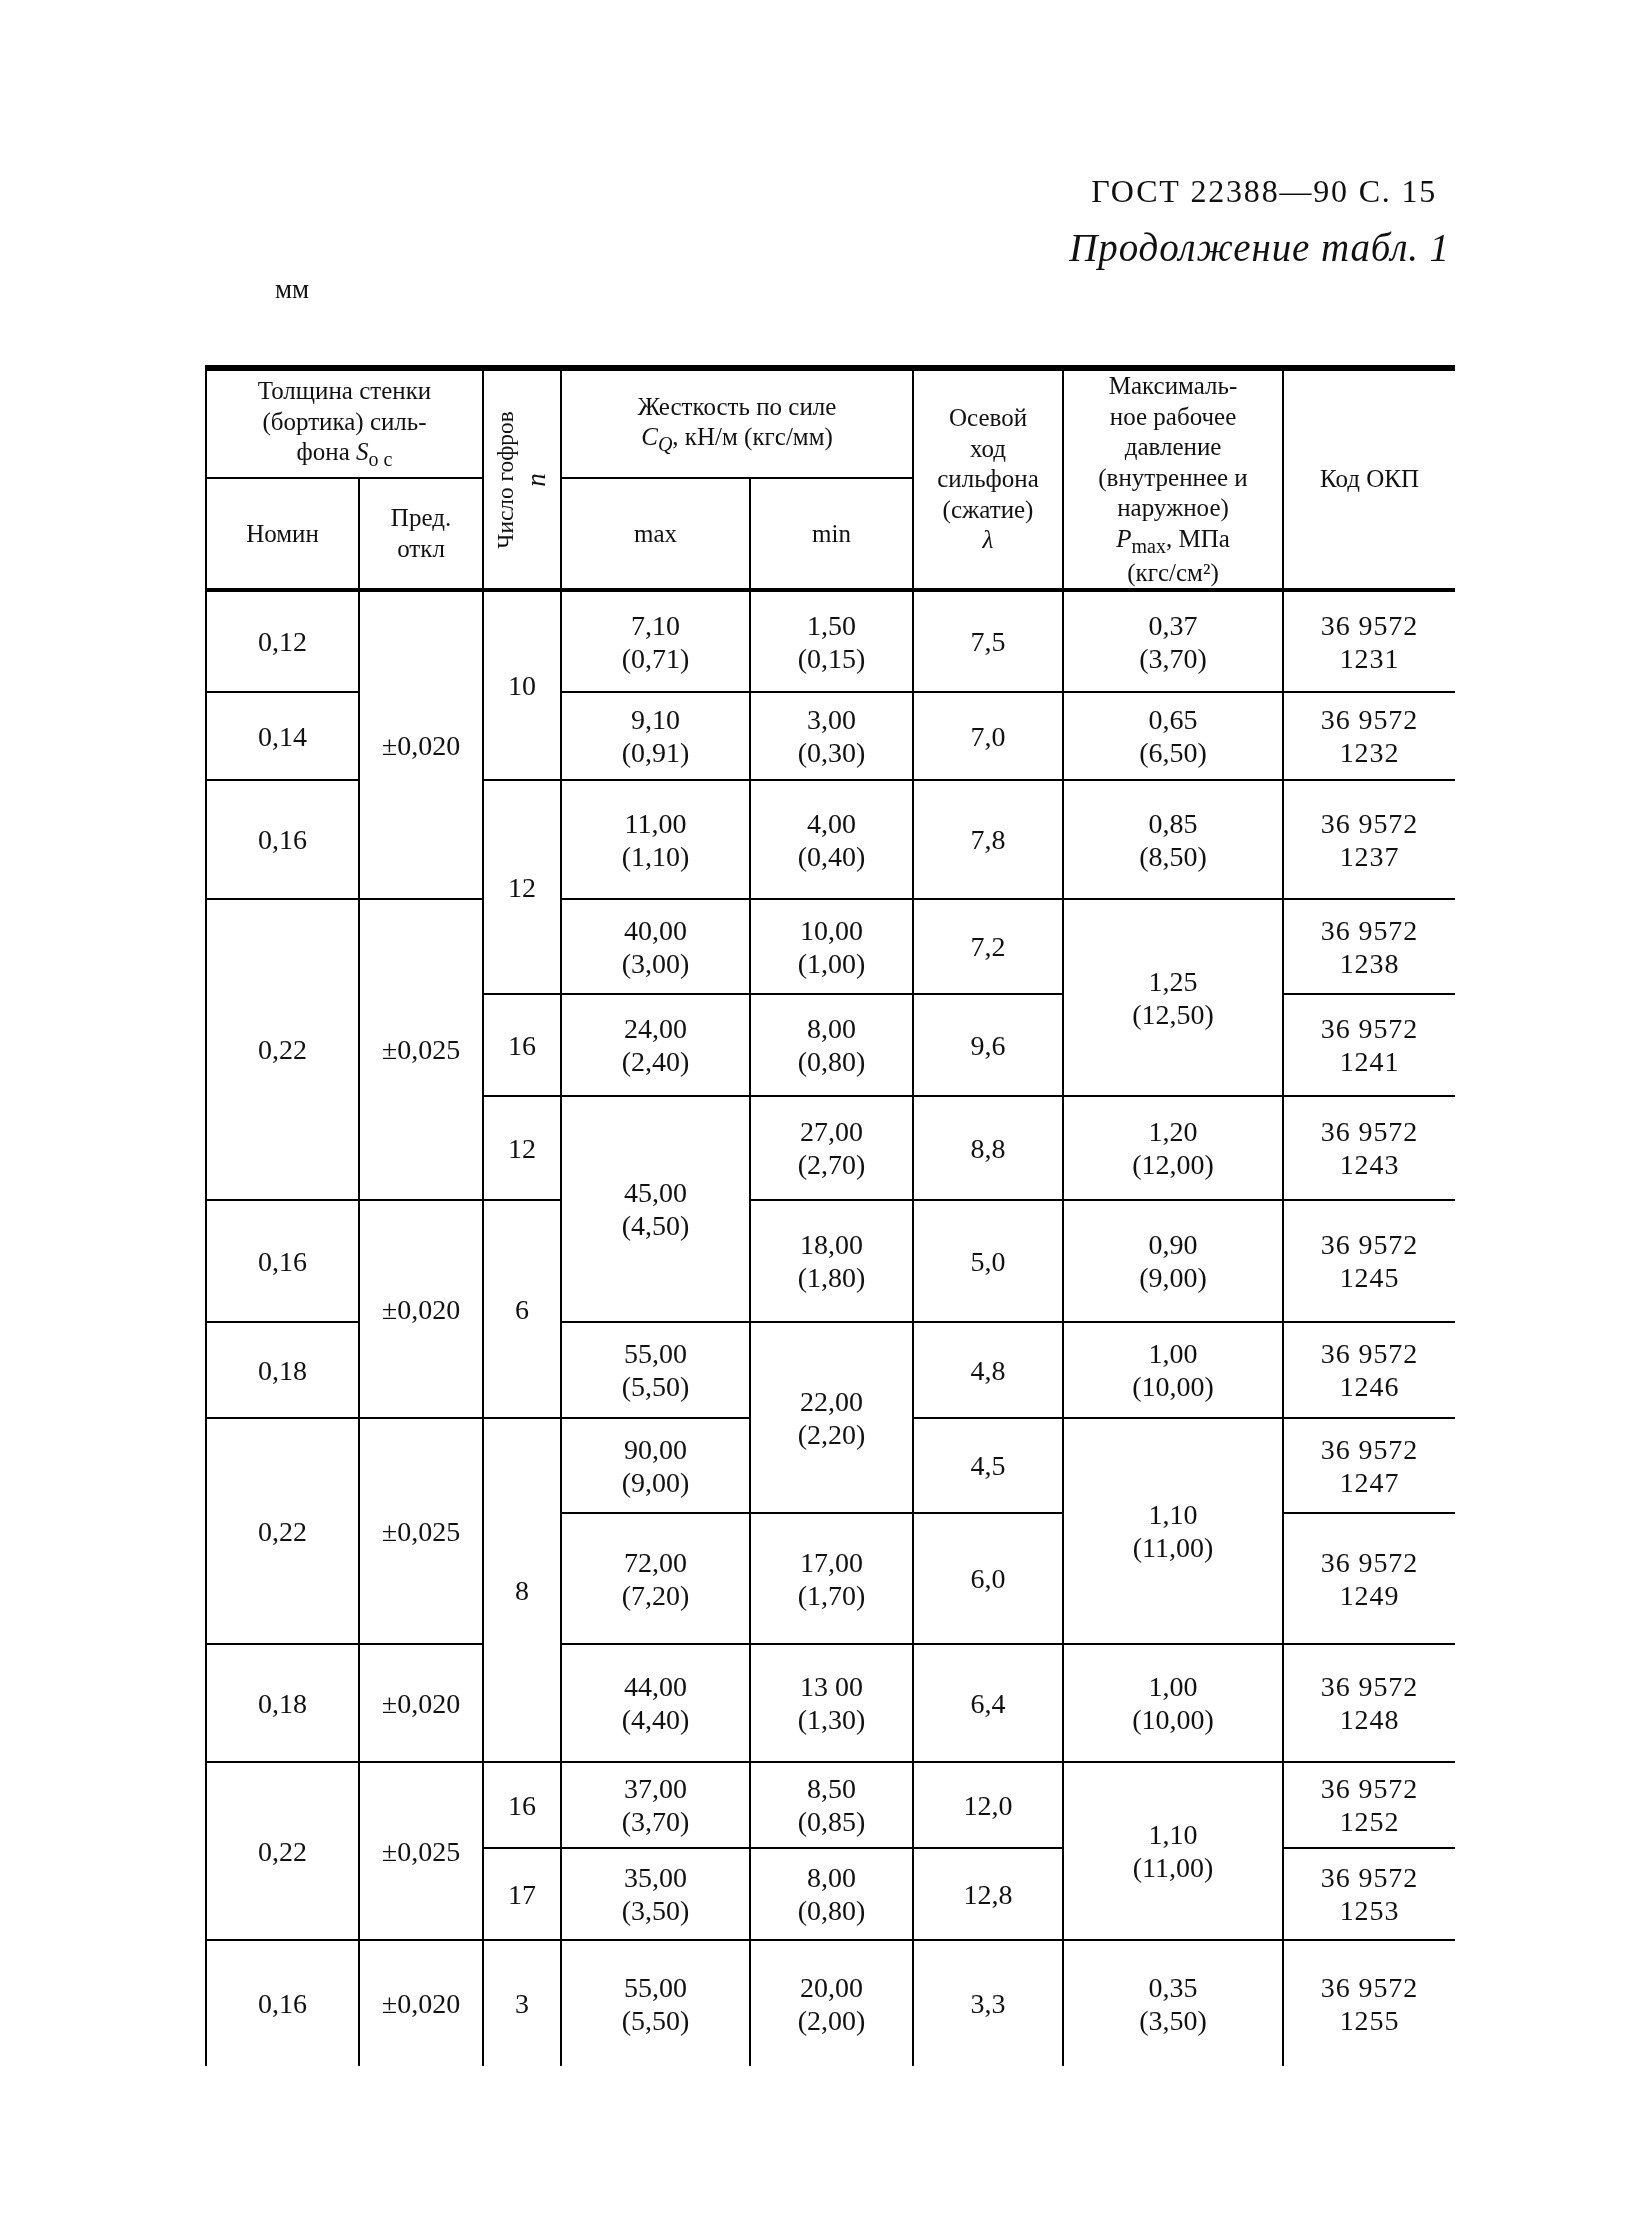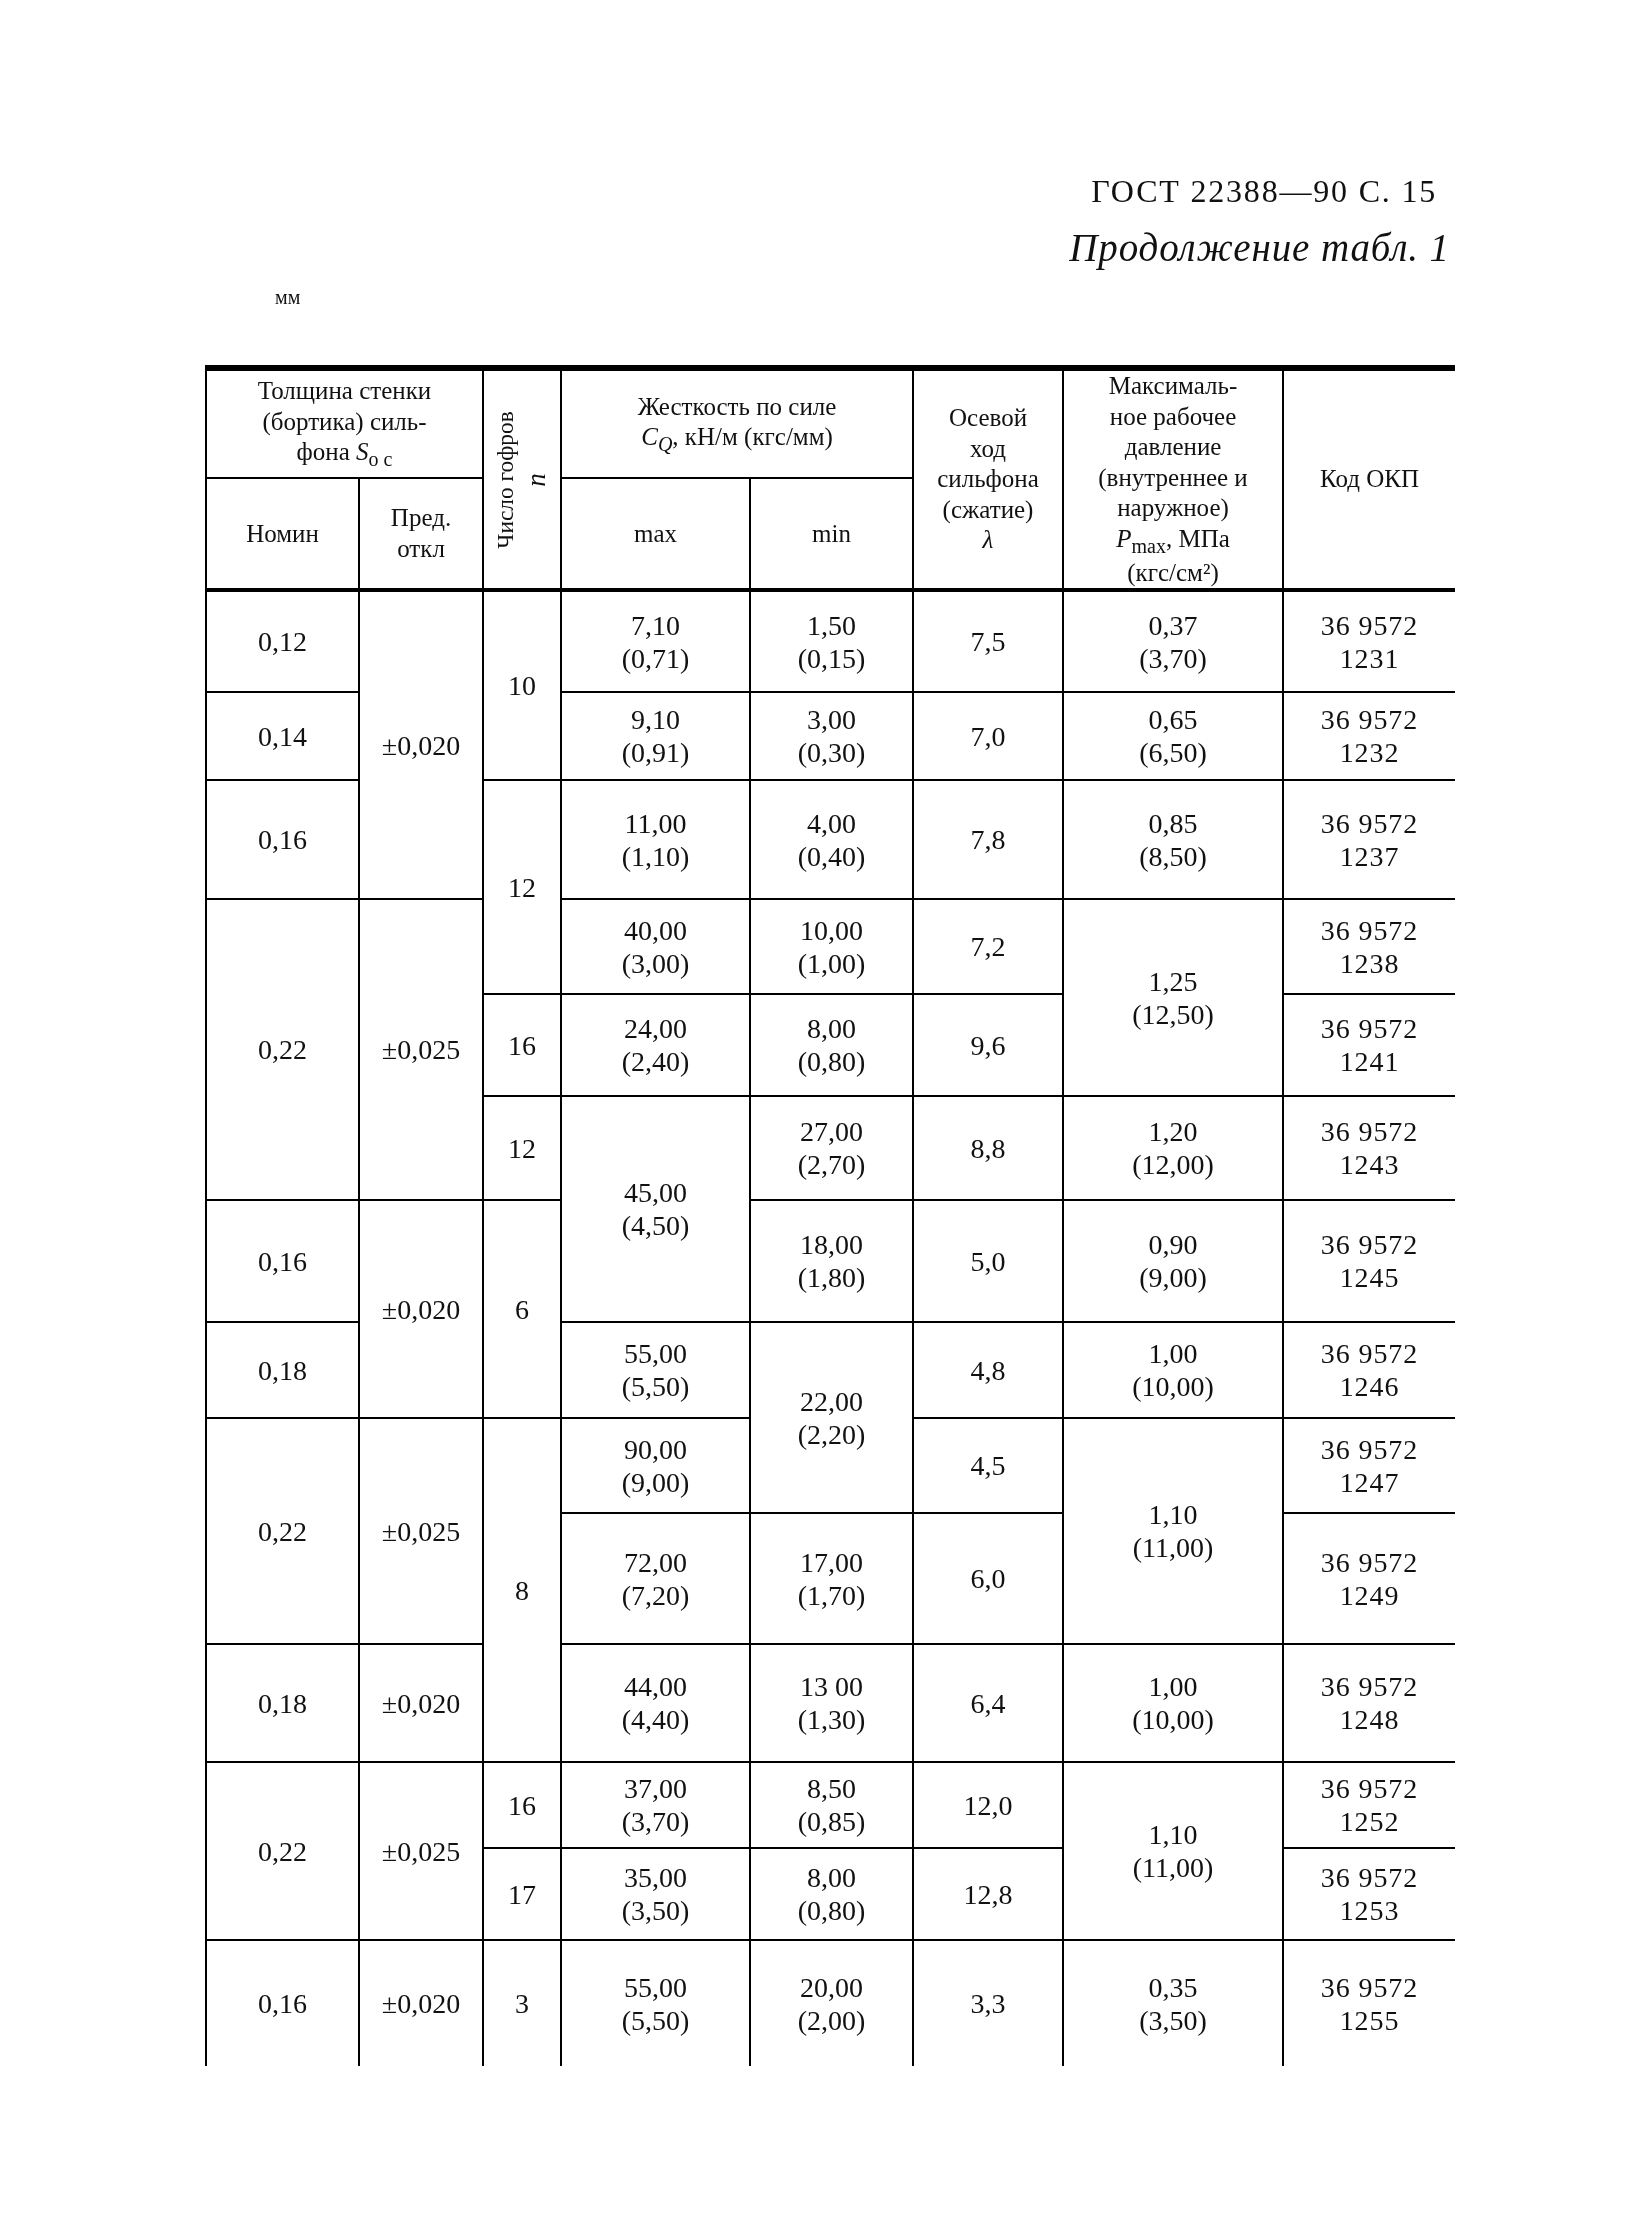--- a/index.html
+++ b/index.html
@@ -1,20 +1,20 @@
 <!DOCTYPE html>
 <html style="font-size:14.4px"><head>
 <meta charset="utf-8">
 <style>
   html,body{margin:0;padding:0;background:#e8e8e4;}
   #page{position:relative;width:1644px;height:2228px;background:#ffffff;
         font-family:"Liberation Serif","DejaVu Serif",serif;color:#111;overflow:hidden;}
   #doc-ref{position:absolute;top:142px;right:207px;font-weight:normal;font-size:32px;letter-spacing:1.8px;margin-top:31px;}
   #caption{position:absolute;top:225px;right:194px;font-style:italic;font-size:39px;letter-spacing:0.9px;}
-  #units{position:absolute;top:274px;left:275px;font-size:20px;margin-top:12px;}
+  #units{position:absolute;top:274px;left:275px;font-size:27px;}
   table#tbl{position:absolute;top:329px;left:205px;width:1249px;border-collapse:collapse;table-layout:fixed;
             border-top:6.3px solid #000;border-left:2.7px solid #000;margin-top:36px;}
   #tbl td{border-right:2.7px solid #000;border-bottom:2.7px solid #000;vertical-align:middle;
           text-align:center;padding:0 3.6px;font-size:27px;line-height:1.18;}
   #tbl td.lastcol{border-right:none;}
   #tbl thead td{font-size:25px;line-height:1.22;}
   #tbl thead tr.h2 td, #tbl thead td.deep{border-bottom:4.5px solid #000;}
   #tbl tbody tr.last td{border-bottom:none;}
   #tbl tbody td{font-size:28px;}
   .sym{font-style:italic;}

